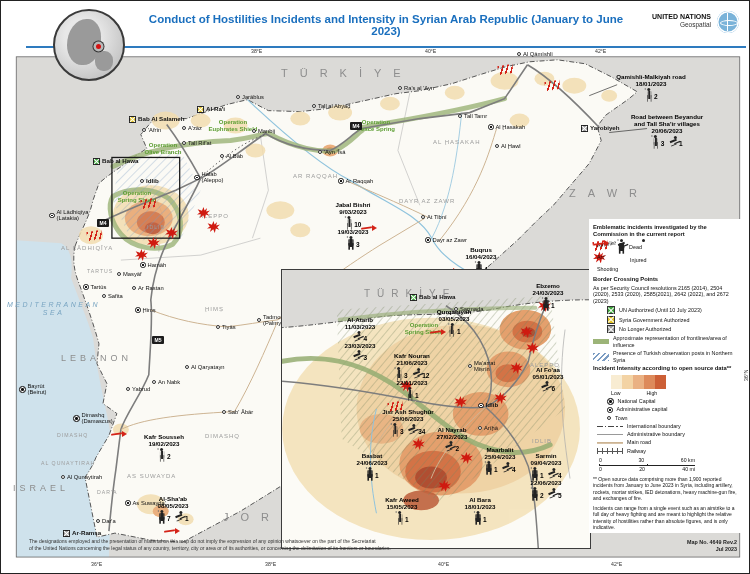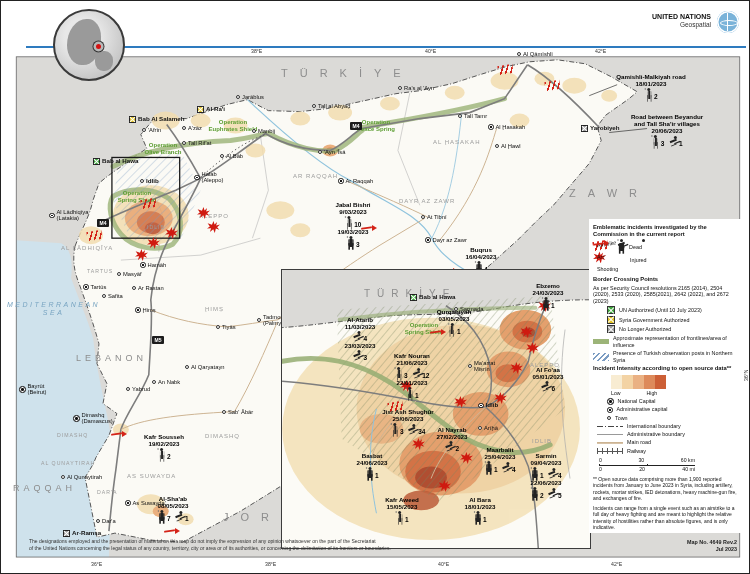--- a/index.html
+++ b/index.html
@@ -101,20 +101,21 @@
 
 .disc{position:absolute;left:28px;top:537px;font-size:5px;color:#333;line-height:1.35;width:520px}
 .ax{position:absolute;font-size:5.2px;color:#333}
 .ax.rot{transform:rotate(-90deg);transform-origin:left top}
 </style>
 </head>
 <body>
 
 <div class="sheet">
 
+  <div class="title">Conduct of Hostilities Incidents and Intensity in Syrian Arab Republic (January to June 2023)</div>
   <div class="org">
     <div class="l1">UNITED NATIONS</div>
     <div class="l2">Geospatial</div>
   </div>
   <div class="un-emblem"></div>
   <div class="blue-rule"></div>
   <div class="globe">
     <div class="land"></div>
     <div class="land2"></div>
     <div class="dot"></div>
@@ -187,22 +188,22 @@
     <rect x="111" y="157" width="68" height="81" fill="none" stroke="#1a1a1a" stroke-width="1.3"></rect>
     <path d="M618,84 L590,95 M648,128 L610,132" stroke="#333" stroke-width="0.7"></path>
     <rect x="15" y="56" width="726" height="502" fill="none" stroke="#666" stroke-width="0.8"></rect>
   </svg>
 
   <div class="lyr">
 
   <div class="lbl country xl" style="left: 280px; top: 66px;"><span>TÜRKİYE</span></div>
       <div class="lbl country xl" style="left: 568px; top: 186px;"><span>ZAWR</span></div>
       <div class="lbl country xl" style="left: 222px; top: 510px;"><span>JORDAN</span></div>
-      <div class="lbl country lg" style="left: 75px; top: 352px;"><span>LEBANON</span></div>
-      <div class="lbl country lg" style="left: 12px; top: 482px;"><span>RAQQAH</span></div>
+      <div class="lbl country lg" style="left: 60px; top: 352px;"><span>LEBANON</span></div>
+      <div class="lbl country lg" style="left: 12px; top: 482px;"><span>ISRAEL</span></div>
     </div>
   <div class="lyr">
     <div class="lbl sea" style="left:6px;top:300px">MEDITERRANEAN
 SEA</div>
   </div>
   <div class="lyr">
 
   <div class="lbl prov" style="left: 432px; top: 138px;"><span>AL ḨASAKAH</span></div>
       <div class="lbl prov" style="left: 292px; top: 172px;"><span>AR RAQQAH</span></div>
       <div class="lbl prov" style="left: 398px; top: 197px;"><span>DAYR AZ ZAWR</span></div>

